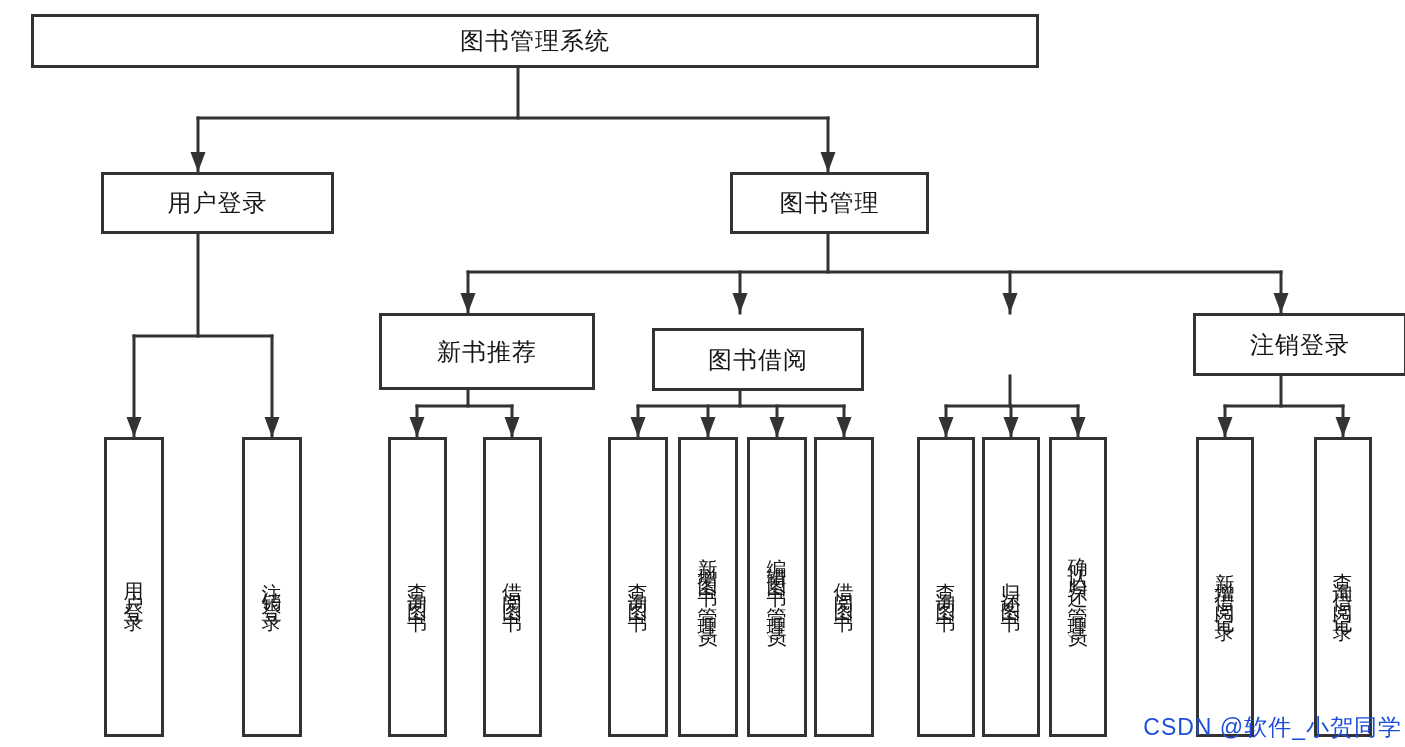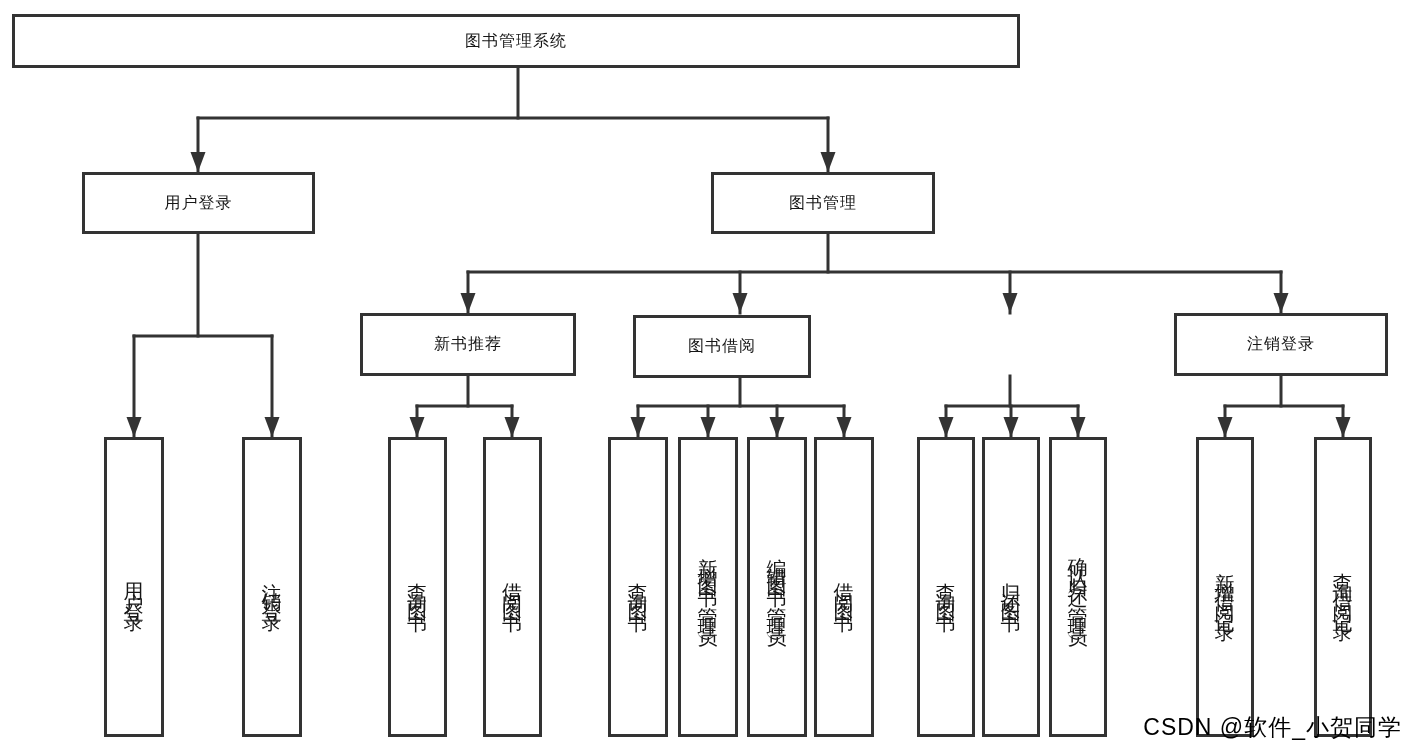--- a/index.html
+++ b/index.html
@@ -28,40 +28,41 @@
     box-sizing: border-box;
     background: #ffffff;
     border: 3px solid #333333;
     display: flex;
     align-items: center;
     justify-content: center;
     color: #161616;
     z-index: 2;
   }
   .hbox {
-    font-size: 16px;
+    font-size: 24px;
     letter-spacing: 1px;
     white-space: nowrap;
+    margin-left: 19px;
   }
   .vbox {
     top: 437px;
     height: 300px;
     writing-mode: vertical-rl;
     text-orientation: mixed;
     font-size: 20px;
     letter-spacing: 0.5em;
     line-height: 1;
   }
   .watermark {
     position: absolute;
     right: 3px;
     bottom: 4px;
     font-size: 23px;
     letter-spacing: 1px;
-    color: #000000;
+    color: #1d4ed8;
     z-index: 5;
     white-space: nowrap;
     text-align: center;
   }
 </style>
 </head>
 <body>
 
 <div class="stage">
 
@@ -111,24 +112,24 @@
       <line x1="1281" y1="376" x2="1281" y2="406"></line>
       <line x1="1225" y1="406" x2="1343" y2="406"></line>
       <line x1="1225" y1="406" x2="1225" y2="437" marker-end="url(#ah)"></line>
       <line x1="1343" y1="406" x2="1343" y2="437" marker-end="url(#ah)"></line>
     </g>
   </svg>
 
   <div class="box hbox" style="left:12px; top:14px; width:1008px; height:54px;">图书管理系统</div>
 
   <div class="box hbox" style="left:82px; top:172px; width:233px; height:62px;">用户登录</div>
-  <div class="box hbox" style="left:711px; top:172px; width:224px; height:62px;">图书管理</div>
+  <div class="box hbox" style="left:711px; top:172px; width:199px; height:62px;">图书管理</div>
 
-  <div class="box hbox" style="left:360px; top:313px; width:216px; height:63px;">新书推荐</div>
-  <div class="box hbox" style="left:633px; top:315px; width:178px; height:63px;">图书借阅</div>
+  <div class="box hbox" style="left:360px; top:313px; width:216px; height:77px;">新书推荐</div>
+  <div class="box hbox" style="left:633px; top:328px; width:212px; height:63px;">图书借阅</div>
   <div class="box hbox" style="left:1174px; top:313px; width:214px; height:63px;">注销登录</div>
 
   <div class="box vbox" style="left:104px; width:60px;">用户登录</div>
   <div class="box vbox" style="left:242px; width:60px;">注销登录</div>
 
   <div class="box vbox" style="left:388px; width:59px;">查询图书</div>
   <div class="box vbox" style="left:483px; width:59px;">借阅图书</div>
 
   <div class="box vbox" style="left:608px; width:60px;">查询图书</div>
   <div class="box vbox" style="left:678px; width:60px;">新增图书（管理员）</div>

